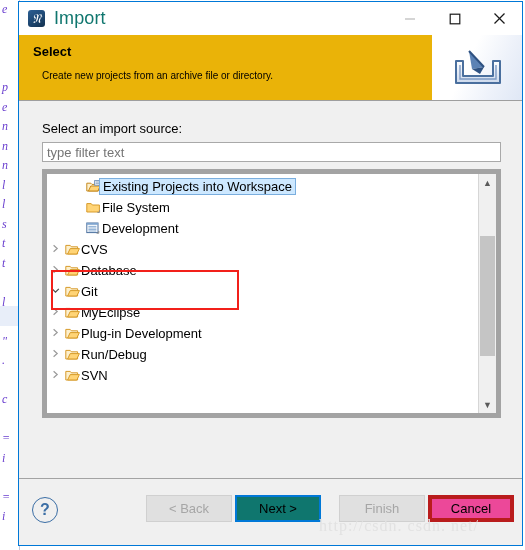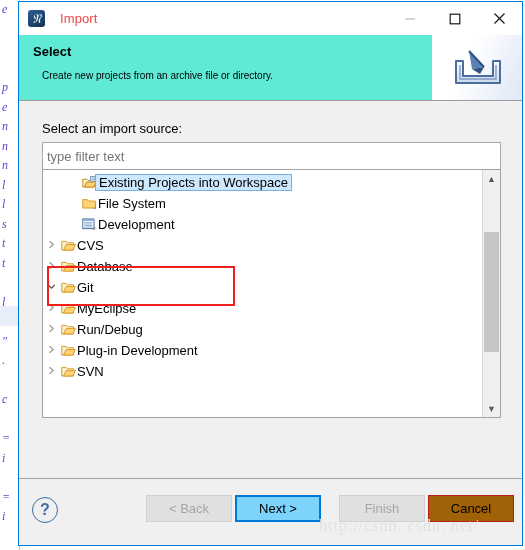--- a/index.html
+++ b/index.html
@@ -86,44 +86,44 @@
     left: 0; top: -1px;
     width: 17px;
     text-align: center;
     font-family: "Liberation Serif", serif;
     font-style: italic;
     font-size: 13px;
     color: #ffffff;
     line-height: 19px;
   }
   .title-text {
-    margin-left: 15px;
-    font-size: 13px;
-    color: #ef4444;
+    margin-left: 9px;
+    font-size: 18px;
+    color: #0f766e;
     letter-spacing: .1px;
   }
   .winbtns {
     position: absolute;
     right: 0; top: 0;
     height: 33px;
     display: flex;
   }
   .winbtn {
     width: 45px;
     height: 33px;
     display: flex;
     align-items: center;
     justify-content: center;
   }
   .winbtn svg { display: block; }
 
   
   .header {
     height: 66px;
-    background: #5eead4;
+    background: #eab308;
     position: relative;
     flex: none;
     border-bottom: 1px solid #9e9e9e;
     box-sizing: border-box;
   }
   .header-title {
     position: absolute;
     left: 14px; top: 9px;
     font-size: 13px;
     font-weight: bold;
@@ -152,39 +152,39 @@
   }
   .src-label {
     position: absolute;
     left: 23px; top: 20px;
     font-size: 13px;
     color: #000;
   }
   .filter-input {
     position: absolute;
     left: 23px; top: 41px;
-    width: 459px; height: 28px;
+    width: 459px; height: 20px;
     background: #ffffff;
     border: 1px solid #a9a9a9;
     box-sizing: border-box;
     font-family: "Liberation Sans", sans-serif;
     font-size: 13px;
     color: #808080;
     padding: 0 0 0 4px;
     line-height: 18px;
     outline: none;
   }
 
   
   .tree-wrap {
     position: absolute;
     left: 23px; top: 68px;
     width: 459px; height: 249px;
     background: #ffffff;
-    border: 1px solid #a3a3a3;
+    border: 5px solid #a3a3a3;
     box-sizing: border-box;
     display: flex;
     overflow: hidden;
   }
   .tree {
     flex: 1 1 auto;
     position: relative;
     overflow: hidden;
     padding-top: 2px;
   }
@@ -287,24 +287,24 @@
     position: absolute;
     top: 16px;
     width: 86px; height: 27px;
     font-family: Liberation Sans, sans-serif;
     font-size: 13px;
     display: flex;
     align-items: center;
     justify-content: center;
     box-sizing: border-box;
   }
-  .btn.normal { background: #a16207; border: 1px solid #b91c1c; color: #000; }
+  .btn.normal { background: #ec4899; border: 4px solid #b91c1c; color: #000; }
   .btn.disabled { background: #e0e0e0; border: 1px solid #d0d0d0; color: #a6a6a6; }
   .btn.default {
-    background: #7dd3fc;
+    background: #0f766e;
     border: 2px solid #0078d7;
     color: #000;
   }
   #btn-back   { left: 127px; }
   #btn-next   { left: 216px; }
   #btn-finish { left: 320px; }
   #btn-cancel { left: 409px; }
 
   .watermark {
     position: absolute;
@@ -495,33 +495,33 @@
           <div class="trow">
             <span class="arrow"><svg width="9" height="9" viewBox="0 0 9 9">
                 <path d="M2.6 1.2 L6.2 4.5 L2.6 7.8" fill="none" stroke="#9a9a9a" stroke-width="1.2"></path>
               </svg></span>
             <span class="ticon">
               <svg width="15" height="13" viewBox="0 0 15 13">
                 <path d="M0.8 2.4 L5.2 2.4 L6.4 3.8 L12.6 3.8 L12.6 11 L0.8 11 Z" fill="#fdf0cd" stroke="#d79b2b" stroke-width="1"></path>
                 <path d="M2.6 11 L5.2 5.6 L14.4 5.6 L11.8 11 Z" fill="#ffd476" stroke="#d79b2b" stroke-width="1" stroke-linejoin="round"></path>
               </svg>
             </span>
+            <span class="tlabel">Plug-in Development</span>
+          </div>
+          <div class="trow">
+            <span class="arrow"><svg width="9" height="9" viewBox="0 0 9 9">
+                <path d="M2.6 1.2 L6.2 4.5 L2.6 7.8" fill="none" stroke="#9a9a9a" stroke-width="1.2"></path>
+              </svg></span>
+            <span class="ticon">
+              <svg width="15" height="13" viewBox="0 0 15 13">
+                <path d="M0.8 2.4 L5.2 2.4 L6.4 3.8 L12.6 3.8 L12.6 11 L0.8 11 Z" fill="#fdf0cd" stroke="#d79b2b" stroke-width="1"></path>
+                <path d="M2.6 11 L5.2 5.6 L14.4 5.6 L11.8 11 Z" fill="#ffd476" stroke="#d79b2b" stroke-width="1" stroke-linejoin="round"></path>
+              </svg>
+            </span>
             <span class="tlabel">Run/Debug</span>
-          </div>
-          <div class="trow">
-            <span class="arrow"><svg width="9" height="9" viewBox="0 0 9 9">
-                <path d="M2.6 1.2 L6.2 4.5 L2.6 7.8" fill="none" stroke="#9a9a9a" stroke-width="1.2"></path>
-              </svg></span>
-            <span class="ticon">
-              <svg width="15" height="13" viewBox="0 0 15 13">
-                <path d="M0.8 2.4 L5.2 2.4 L6.4 3.8 L12.6 3.8 L12.6 11 L0.8 11 Z" fill="#fdf0cd" stroke="#d79b2b" stroke-width="1"></path>
-                <path d="M2.6 11 L5.2 5.6 L14.4 5.6 L11.8 11 Z" fill="#ffd476" stroke="#d79b2b" stroke-width="1" stroke-linejoin="round"></path>
-              </svg>
-            </span>
-            <span class="tlabel">Plug-in Development</span>
           </div>
           <div class="trow">
             <span class="arrow"><svg width="9" height="9" viewBox="0 0 9 9">
                 <path d="M2.6 1.2 L6.2 4.5 L2.6 7.8" fill="none" stroke="#9a9a9a" stroke-width="1.2"></path>
               </svg></span>
             <span class="ticon">
               <svg width="15" height="13" viewBox="0 0 15 13">
                 <path d="M0.8 2.4 L5.2 2.4 L6.4 3.8 L12.6 3.8 L12.6 11 L0.8 11 Z" fill="#fdf0cd" stroke="#d79b2b" stroke-width="1"></path>
                 <path d="M2.6 11 L5.2 5.6 L14.4 5.6 L11.8 11 Z" fill="#ffd476" stroke="#d79b2b" stroke-width="1" stroke-linejoin="round"></path>
               </svg>

